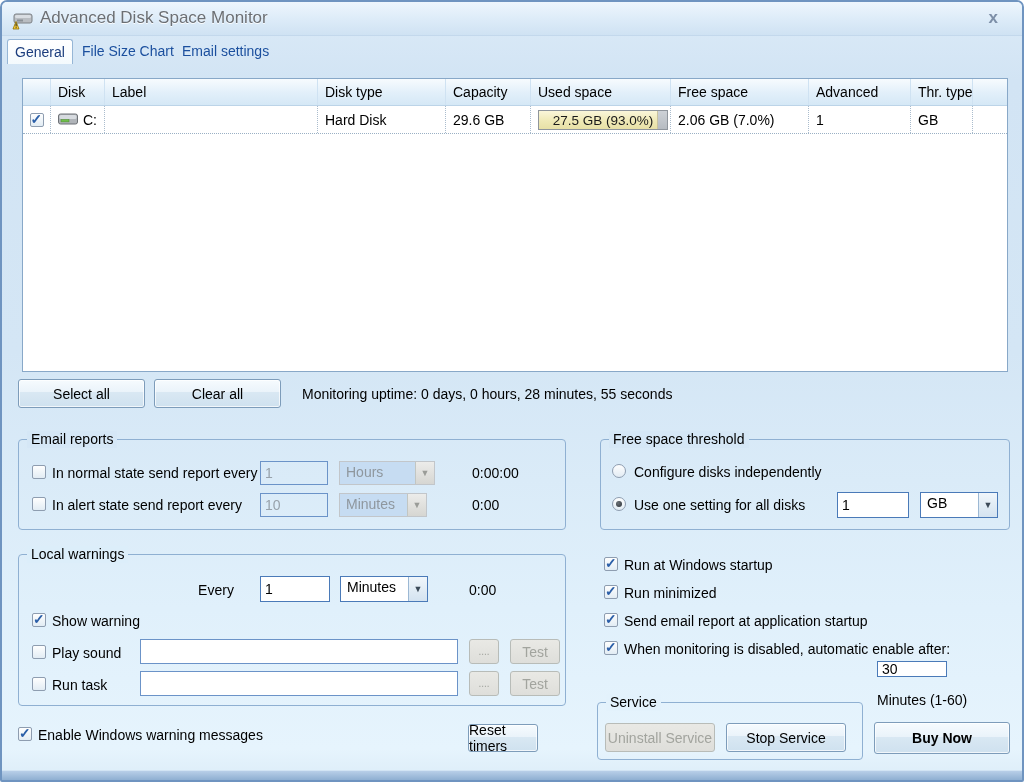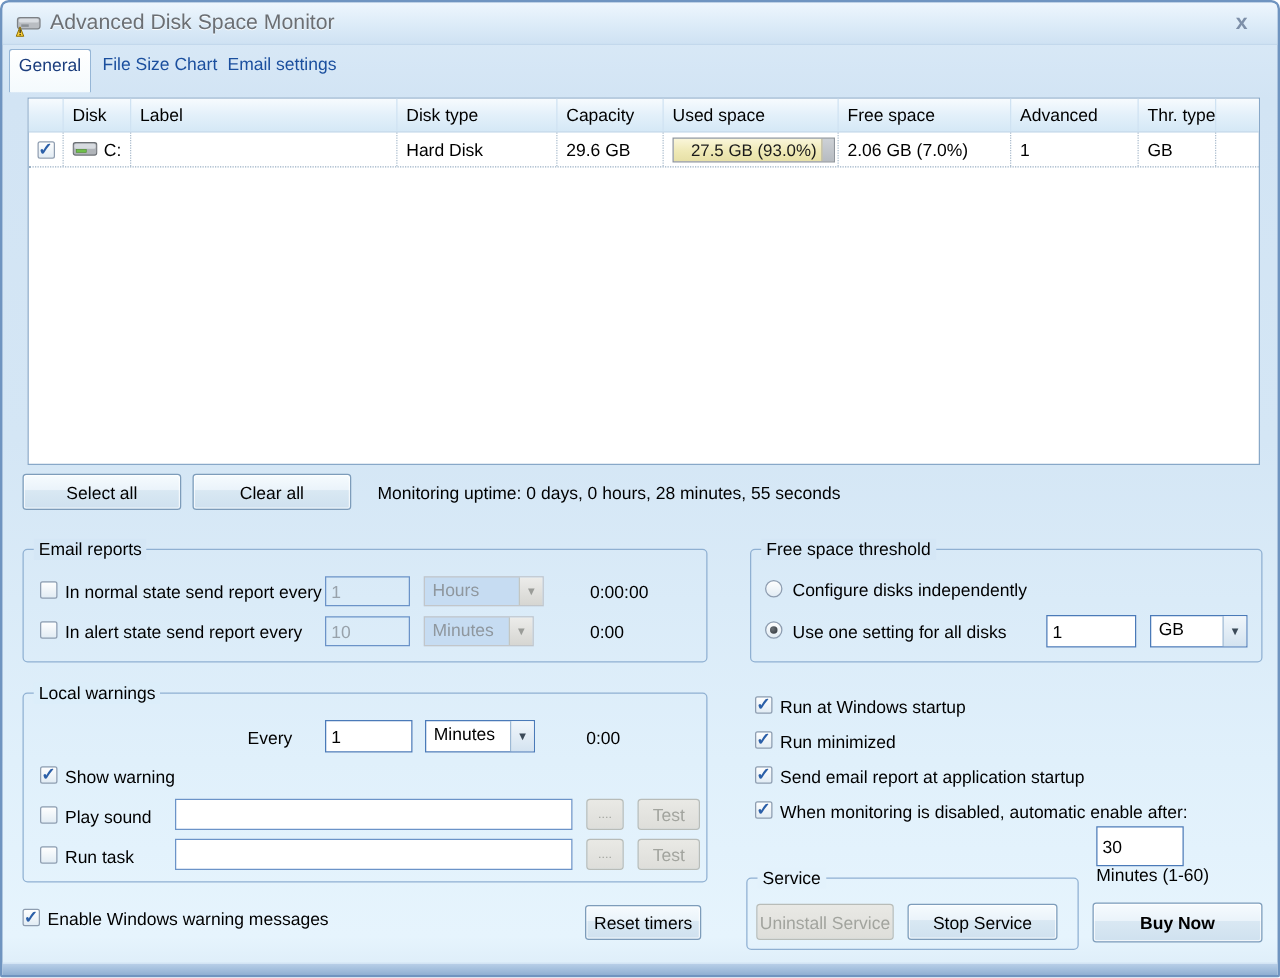--- a/index.html
+++ b/index.html
@@ -13,21 +13,21 @@
   .titlebar {
     position:absolute; left:0; top:0; right:0; height:34px;
     background:linear-gradient(#eef6fd,#dcebf8 55%,#cfe2f3);
     border-bottom:1px solid #c3d8ec;
   }
   .app-icon { position:absolute; left:10px; top:7px; width:22px; height:22px; }
   .title-text { position:absolute; left:38px; top:6px; font-size:17px; color:#6b6f74; text-shadow:0 1px 0 rgba(255,255,255,.85); }
   .close-x { position:absolute; right:24px; top:6px; font-size:17px; font-weight:bold; color:#7d8fa8; cursor:default; }
   
   .tab-active {
-    position:absolute; left:5px; top:37px; width:66px; height:35px;
+    position:absolute; left:5px; top:37px; width:66px; height:25px;
     background:linear-gradient(#ffffff,#f4fafd); border:1px solid #96b6d6; border-bottom:none;
     border-radius:3px 3px 0 0; text-align:center; line-height:24px; color:#1b3d7d;
   }
   .tab-link { position:absolute; top:37px; height:25px; line-height:24px; color:#1b4f9e; }
   
   .disk-table { position:absolute; left:20px; top:76px; width:986px; height:294px; background:#fff; border:1px solid #88a8c8; }
   .t-row { display:grid; grid-template-columns:28px 54px 213px 128px 85px 140px 138px 102px 62px auto; }
   .t-head { height:27px; background:linear-gradient(#f7fbfe,#e3f0fa 50%,#d5e8f6); border-bottom:1px solid #bcd4e8; }
   .t-head > div { border-right:1px solid #cfe2f2; padding:0 0 0 7px; line-height:26px; color:#000; overflow:hidden; white-space:nowrap; }
   .t-body-row { height:28px; border-bottom:1px dotted #9ab0c4; }
@@ -219,30 +219,30 @@
 
   <span class="cb" style="left:602px; top:611px;">
       <span class="glyph">✓</span>
     </span>
   <div class="lbl" style="left:622px; top:611px;">Send email report at application startup</div>
 
   <span class="cb" style="left:602px; top:639px;">
       <span class="glyph">✓</span>
     </span>
   <div class="lbl" style="left:622px; top:639px;">When monitoring is disabled, automatic enable after:</div>
-  <input class="tin" style="left: 875px; top: 659px; width: 70px; height: 32px;" value="30">
+  <input class="tin" style="left: 875px; top: 659px; width: 70px; height: 16px;" value="30">
   <div class="lbl" style="left:875px; top:690px;">Minutes (1-60)</div>
 
   <div class="groupbox" style="left:595px; top:700px; width:266px; height:58px;">
     <div class="legend" style="background:#e3f2fc;">Service</div>
   </div>
   <div class="btn disabled" style="left:603px; top:721px; width:110px; height:29px;">Uninstall Service</div>
   <div class="btn" style="left:724px; top:721px; width:120px; height:29px;">Stop Service</div>
 
   <span class="cb" style="left:16px; top:725px;">
       <span class="glyph">✓</span>
     </span>
   <div class="lbl" style="left:36px; top:725px;">Enable Windows warning messages</div>
-  <div class="btn" style="left:466px; top:722px; width:93px; height:28px;">Reset timers</div>
+  <div class="btn" style="left:466px; top:722px; width:70px; height:28px;">Reset timers</div>
   <div class="btn bold" style="left:872px; top:720px; width:136px; height:32px;">Buy Now</div>
 
   <div class="footer"></div>
 </div>
 
 </body></html>

